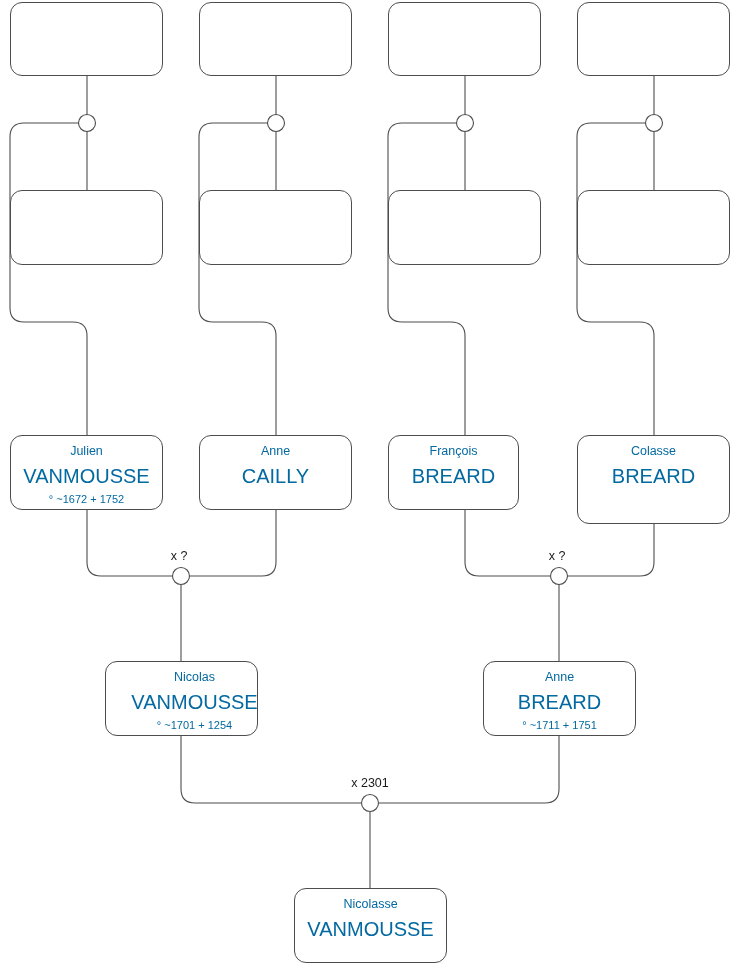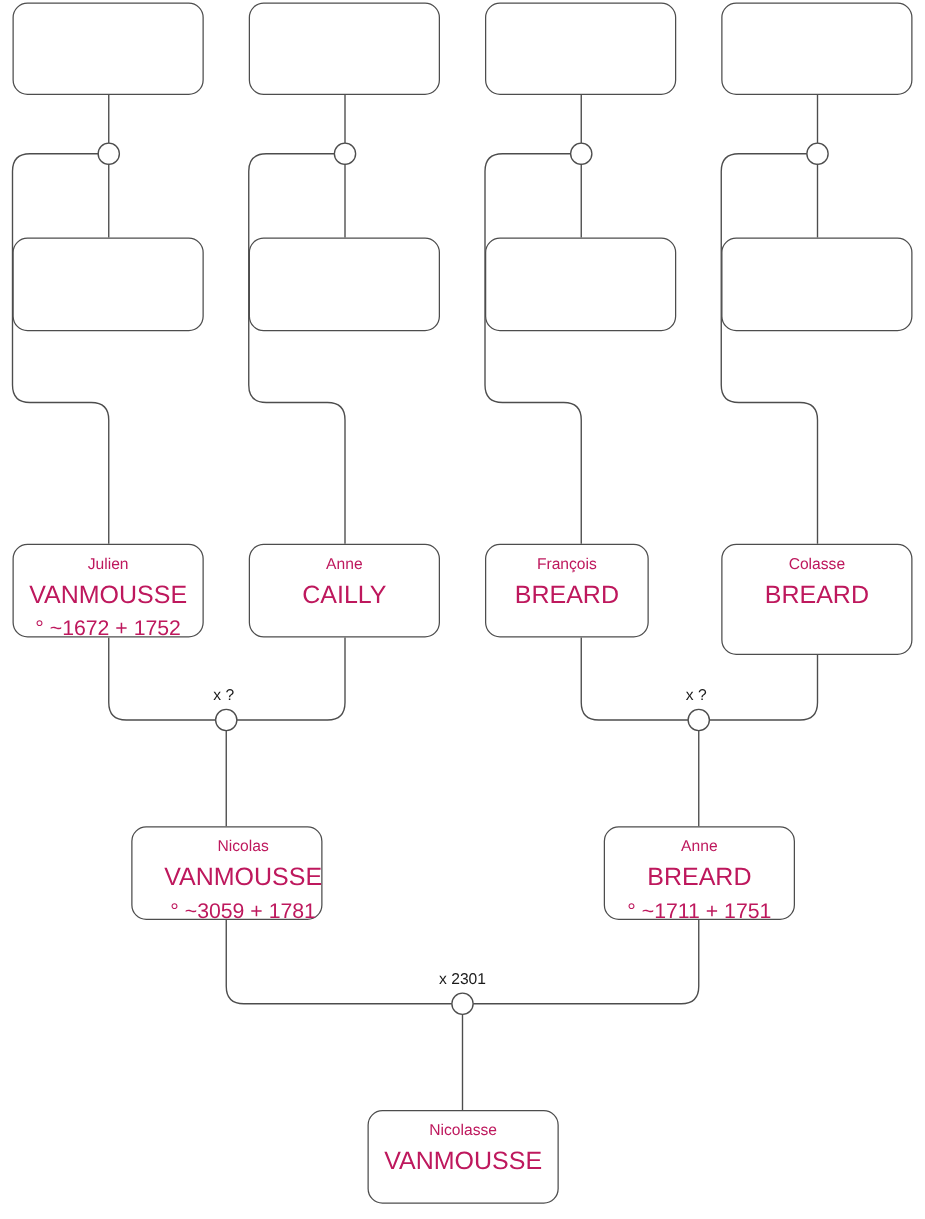--- a/index.html
+++ b/index.html
@@ -33,34 +33,34 @@
     background: #ffffff;
     display: flex;
     flex-direction: column;
     align-items: center;
     justify-content: flex-start;
     padding-top: 9px;
   }
   .node .ln {
     display: block;
     text-align: center;
-    color: #be185d;
+    color: #0369a1;
     line-height: 1.0;
     white-space: nowrap;
   }
   .node .ln-given {
     font-size: 12.5px;
     margin-bottom: 8px;
   }
   .node .ln-surname {
     font-size: 20px;
     margin-bottom: 8px;
   }
   .node .ln-dates {
-    font-size: 17px;
+    font-size: 11px;
   }
   .union-label {
     position: absolute;
     font-size: 12.5px;
     color: #1a1a1a;
     white-space: nowrap;
     transform: translateX(-50%);
   }
 </style>
 </head>
@@ -165,21 +165,21 @@
   </div>
   <div class="node" style="left:577px; top:435px; width:153px; height:89px;">
     <span class="ln ln-given">Colasse</span>
     <span class="ln ln-surname">BREARD</span>
     <span class="ln ln-dates"></span>
   </div>
 
   <div class="node" style="left:105px; top:661px; width:153px; height:75px;padding-left:26px;">
     <span class="ln ln-given">Nicolas</span>
     <span class="ln ln-surname">VANMOUSSE</span>
-    <span class="ln ln-dates">° ~3059 + 1781</span>
+    <span class="ln ln-dates">° ~1701 + 1254</span>
   </div>
   <div class="node" style="left:483px; top:661px; width:153px; height:75px;">
     <span class="ln ln-given">Anne</span>
     <span class="ln ln-surname">BREARD</span>
     <span class="ln ln-dates">° ~1711 + 1751</span>
   </div>
 
   <div class="node" style="left:294px; top:888px; width:153px; height:75px;">
     <span class="ln ln-given">Nicolasse</span>
     <span class="ln ln-surname">VANMOUSSE</span>

